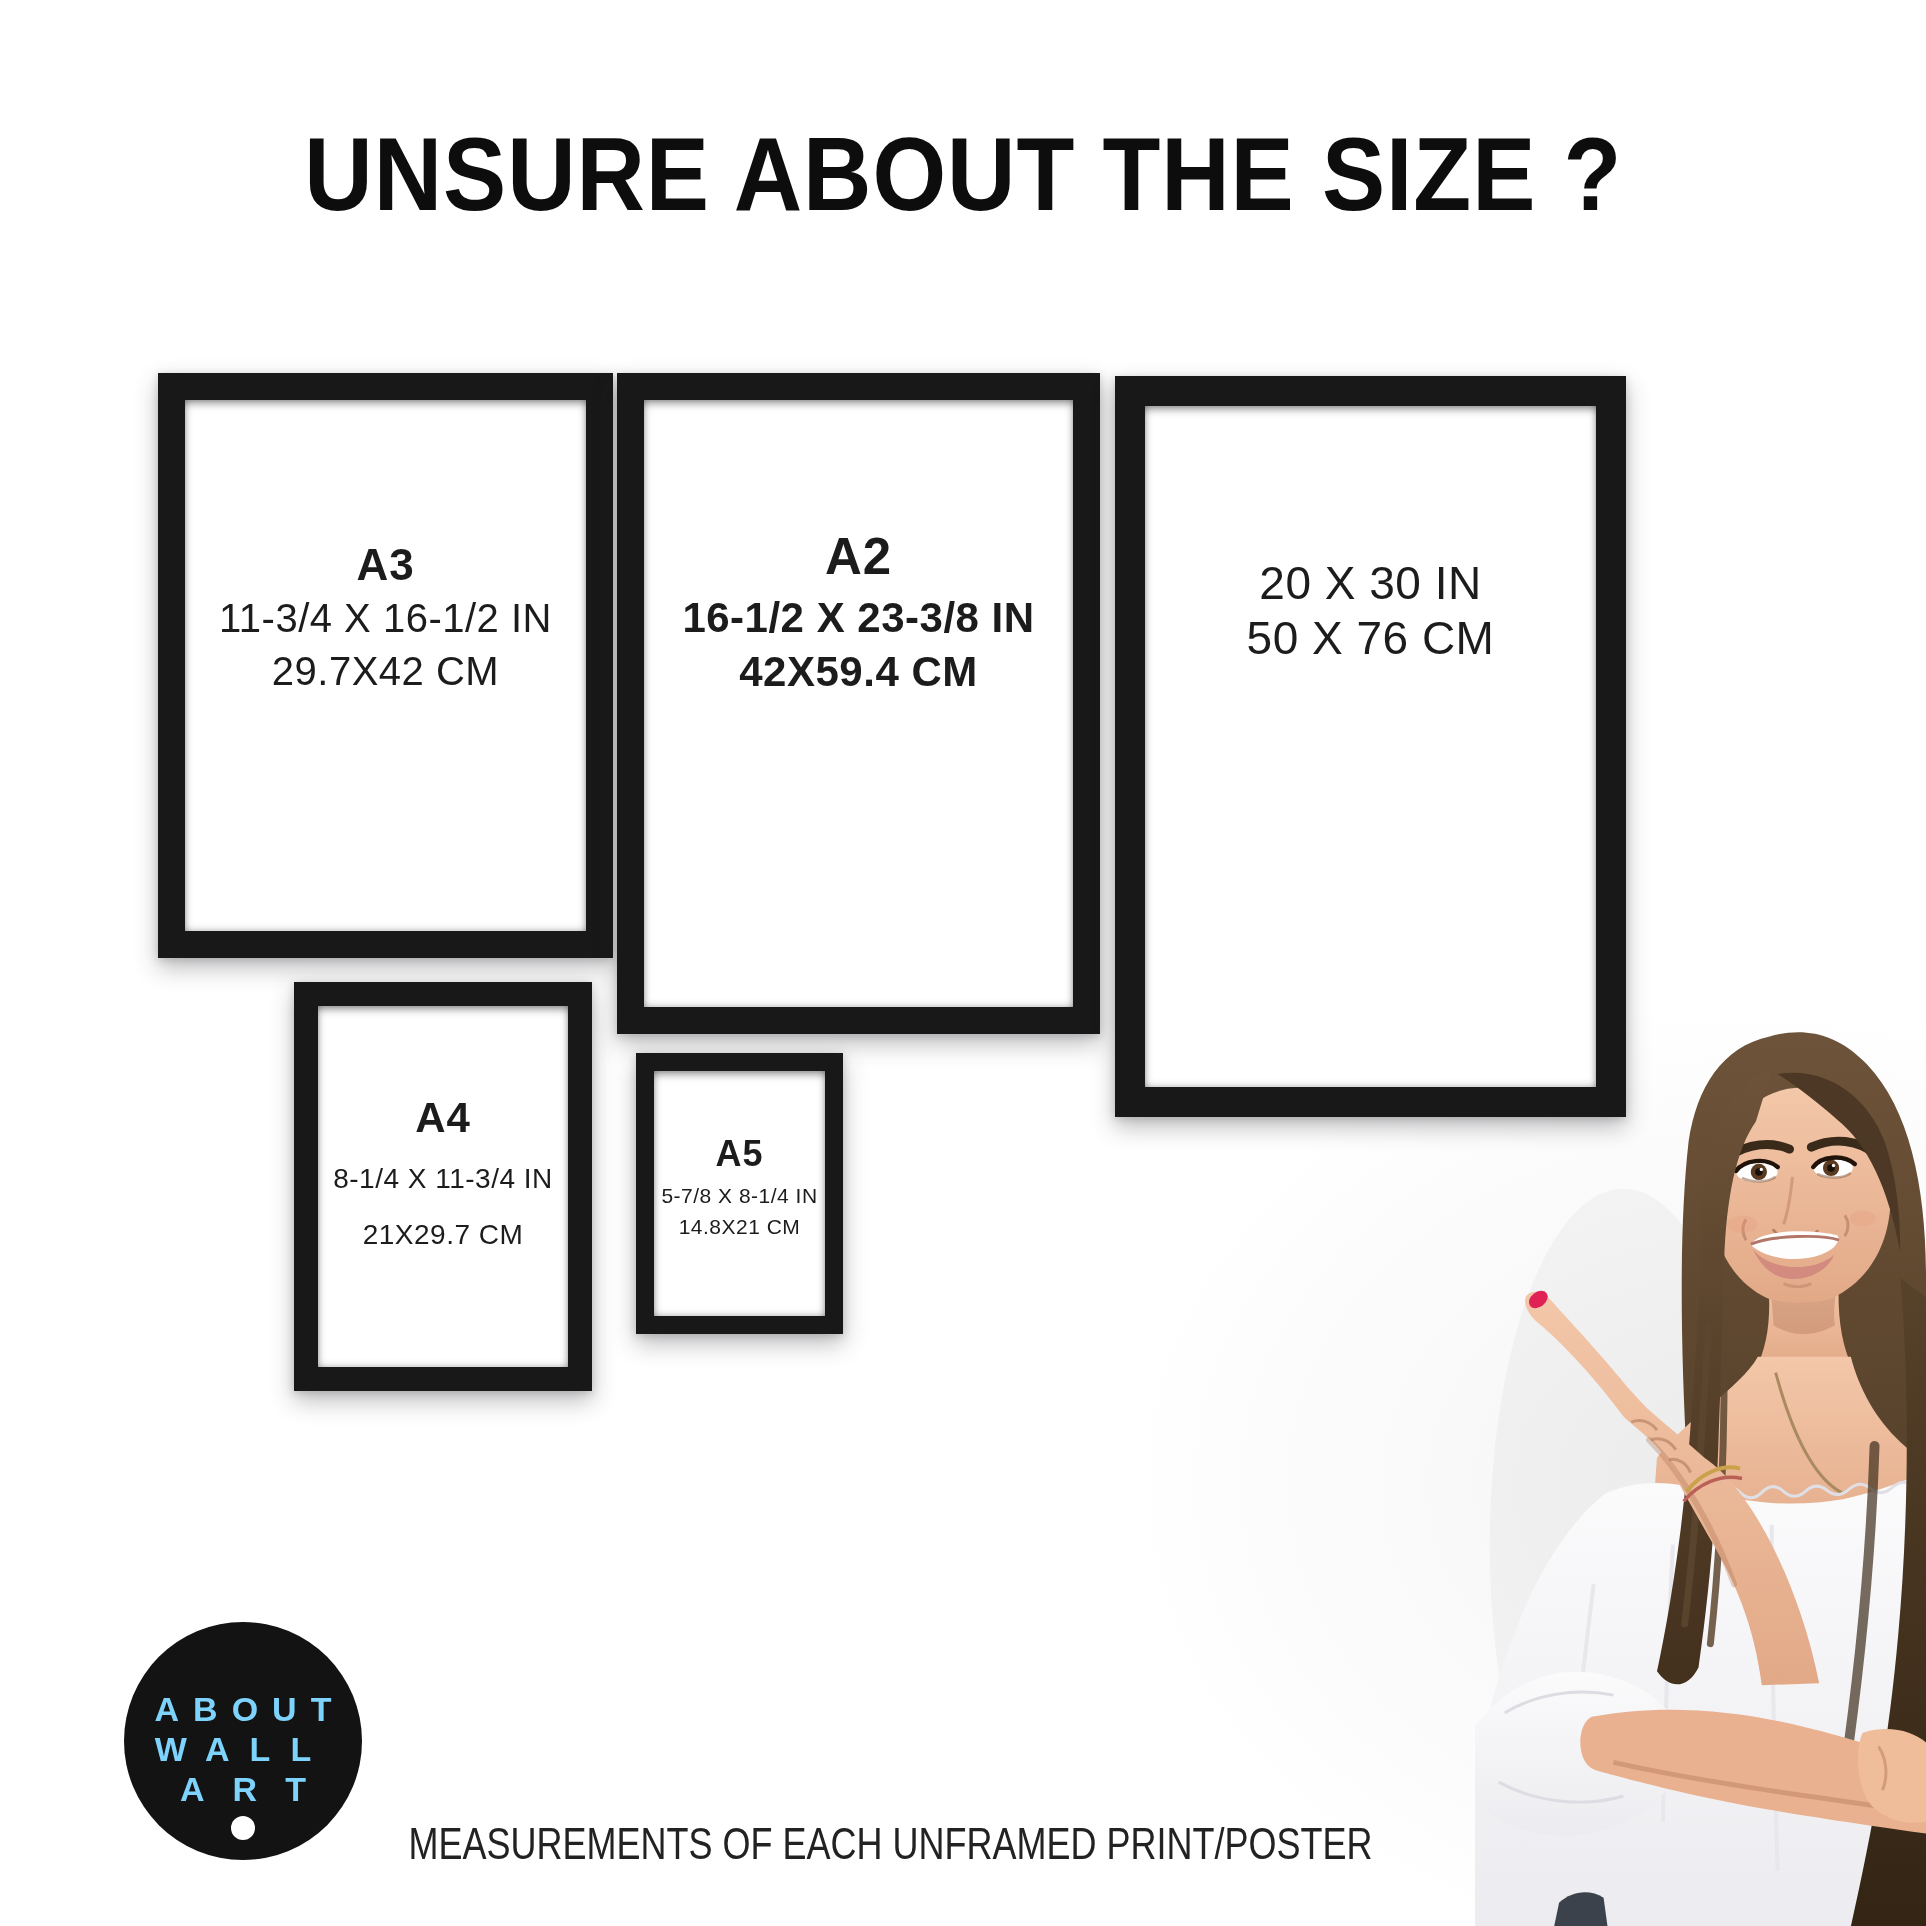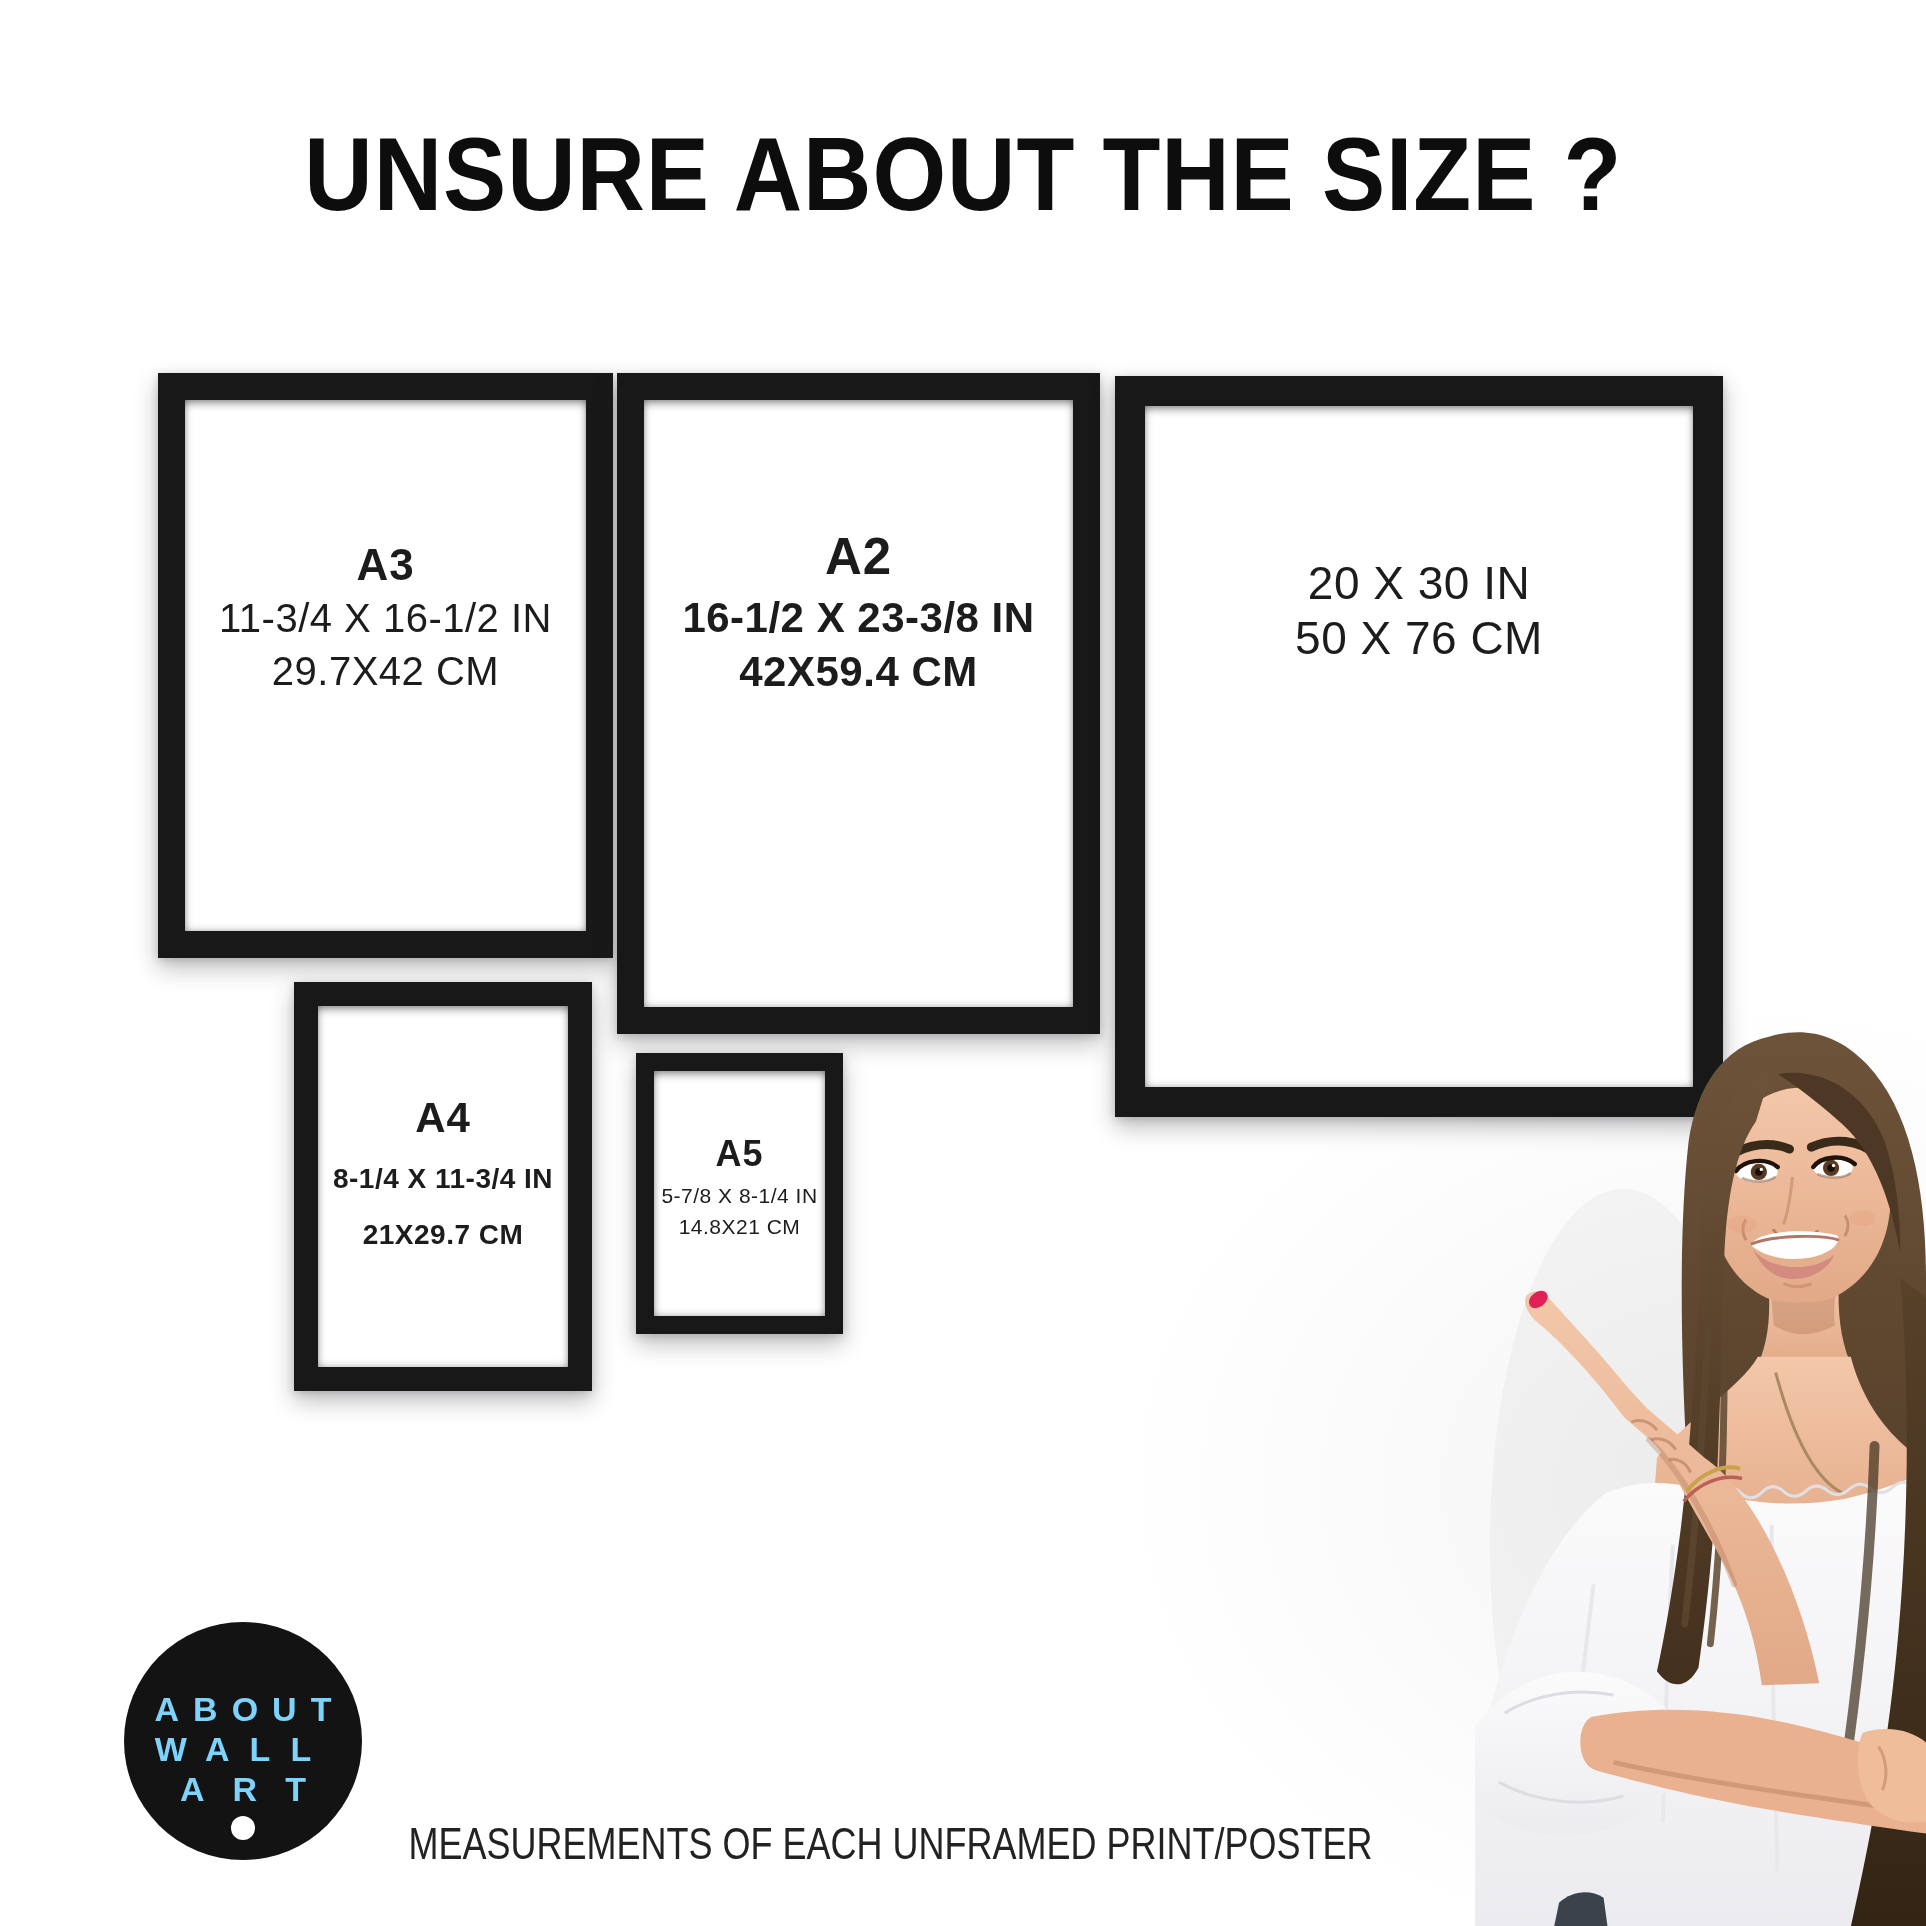--- a/index.html
+++ b/index.html
@@ -34,25 +34,25 @@
     text-align:center;color:#1c1c1c;
   }
   .flabel{font-weight:700;letter-spacing:1px;line-height:1.2;}
   .fdims{font-weight:400;letter-spacing:0.5px;}
   .frame-a3{left:158px;top:373px;width:455px;height:585px;--b:27px;--tt:166px;}
   .frame-a3 .flabel{font-size:44px;}
   .frame-a3 .fdims{font-size:40px;line-height:1.33;}
   .frame-a2{left:617px;top:373px;width:483px;height:661px;--b:27px;--tt:153px;}
   .frame-a2 .flabel{font-size:51px;}
   .frame-a2 .fdims{font-size:42px;line-height:1.27;margin-top:4px;font-weight:bold;}
-  .frame-p2030{left:1115px;top:376px;width:608px;height:741px;--b:30px;--tt:180px;}
+  .frame-p2030{left:1115px;top:376px;width:511px;height:741px;--b:30px;--tt:180px;}
   .frame-p2030 .fdims{font-size:46px;line-height:1.2;}
   .frame-a4{left:294px;top:982px;width:298px;height:409px;--b:24px;--tt:111px;}
   .frame-a4 .flabel{font-size:42px;}
-  .frame-a4 .fdims{font-size:28px;line-height:2.0;margin-top:8px;font-weight:bold;}
+  .frame-a4 .fdims{font-size:28px;line-height:2.0;margin-top:8px;}
   .frame-a5{left:636px;top:1053px;width:207px;height:281px;--b:18px;--tt:79px;}
   .frame-a5 .flabel{font-size:36px;}
   .frame-a5 .fdims{font-size:21px;line-height:1.45;margin-top:6px;}
   
   .logo{
     position:absolute;left:124px;top:1622px;width:238px;height:238px;border-radius:50%;
     background:#131313;box-sizing:border-box;padding-top:67px;text-align:center;
   }
   .logo-line{color:#7dd3fc;font-weight:700;font-size:34px;line-height:40px;white-space:nowrap;}
   .logo-line.l1{letter-spacing:14px;padding-left:14px;}

